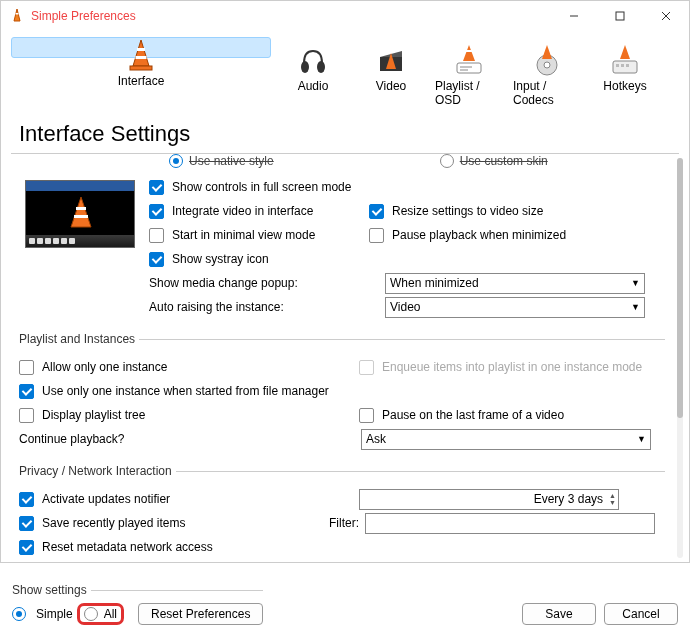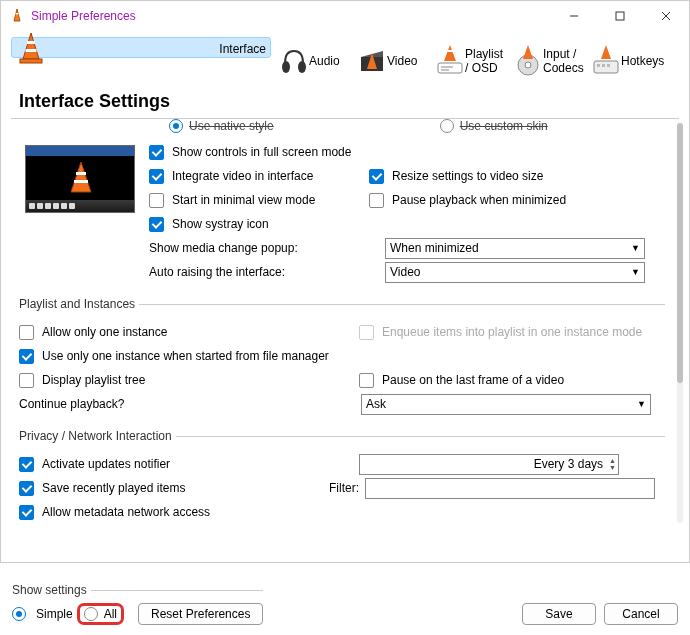--- a/index.html
+++ b/index.html
@@ -1,26 +1,26 @@
 <!DOCTYPE html>
 <html><head>
 <meta charset="utf-8">
 <style>
 *{box-sizing:border-box;margin:0;padding:0;font-family:'Segoe UI',Tahoma,sans-serif;font-size:12px}
 body{background:#fff;color:#000;width:690px;height:635px;overflow:hidden;border:1px solid #ccc}
 .titlebar{height:30px;display:flex;align-items:center;padding:0 0 0 8px;background:#fff}
 .titlebar .icon{width:16px;height:16px;margin-right:6px}
-.titlebar .title{flex:1;color:#a21caf}
+.titlebar .title{flex:1;color:#ef4444}
 .winbtn{width:46px;height:30px;display:flex;align-items:center;justify-content:center;color:#333}
 .tabs{display:flex;padding:6px 10px 0 10px;gap:6px}
-.tab{display:flex;flex-direction:row;align-items:center;width:72px;padding:6px 2px;border-radius:3px;cursor:pointer}
+.tab{display:flex;flex-direction:column;align-items:center;width:72px;padding:6px 2px;border-radius:3px;cursor:pointer}
 .tab.sel{background:#cce8ff;border:1px solid #99d1ff}
 .tab .ticon{height:34px;display:flex;align-items:center;justify-content:center}
 .tab .tlabel{margin-top:2px}
-h1.section{font-size:18px;font-weight:700;padding:8px 18px 6px}
+h1.section{font-size:22px;font-weight:400;padding:8px 18px 6px}
 .divider{height:1px;background:#ccc;margin:0 10px}
 .scroll{position:relative;height:414px;overflow:hidden;margin:0 4px}
 .scrolltrack{position:absolute;right:2px;top:4px;width:6px;height:400px;background:#f0f0f0;border-radius:3px}
 .scrollthumb{position:absolute;right:2px;top:4px;width:6px;height:260px;background:#c0c0c0;border-radius:3px}
 .content{padding:0 20px 0 14px}
 .row{display:flex;align-items:center;min-height:22px;margin:2px 0}
 .col-l{width:340px;display:flex;align-items:center}
 .col-r{flex:1;display:flex;align-items:center}
 .chk{width:15px;height:15px;border:1px solid #888;border-radius:2px;margin-right:8px;background:#fff;display:inline-flex;align-items:center;justify-content:center;flex-shrink:0}
 .chk.on{background:#0078d7;border-color:#0078d7}
@@ -216,21 +216,21 @@
             <span class="lbl">Show systray icon</span>
           </div>
         <div class="row">
           <span class="lbl" style="width:236px">Show media change popup:</span>
           <div class="sel">
               <span>When minimized</span>
               <span class="caret">▼</span>
             </div>
         </div>
         <div class="row">
-          <span class="lbl" style="width:236px">Auto raising the interface:</span>
+          <span class="lbl" style="width:236px">Auto raising the instance:</span>
           <div class="sel">
               <span>Video</span>
               <span class="caret">▼</span>
             </div>
         </div>
       </div>
     </div>
 
     <fieldset>
       <legend>Playlist and Instances</legend>
@@ -287,21 +287,21 @@
       <div class="row">
         <div class="col-l" style="width:300px">
             <span class="chk on"></span>
             <span class="lbl">Save recently played items</span>
           </div>
         <span class="lbl" style="width:40px;text-align:right;margin-right:6px">Filter:</span>
         <div class="input" style="max-width:290px"></div>
       </div>
       <div class="row">
           <span class="chk on"></span>
-          <span class="lbl">Allow metadata network access</span>
+          <span class="lbl">Reset metadata network access</span>
         </div>
     </fieldset>
   </div>
   <div class="scrolltrack"></div>
   <div class="scrollthumb"></div>
 </div>
 
 <div class="footer">
   <fieldset class="fs-show" style="padding-top:6px">
     <legend>Show settings</legend>

